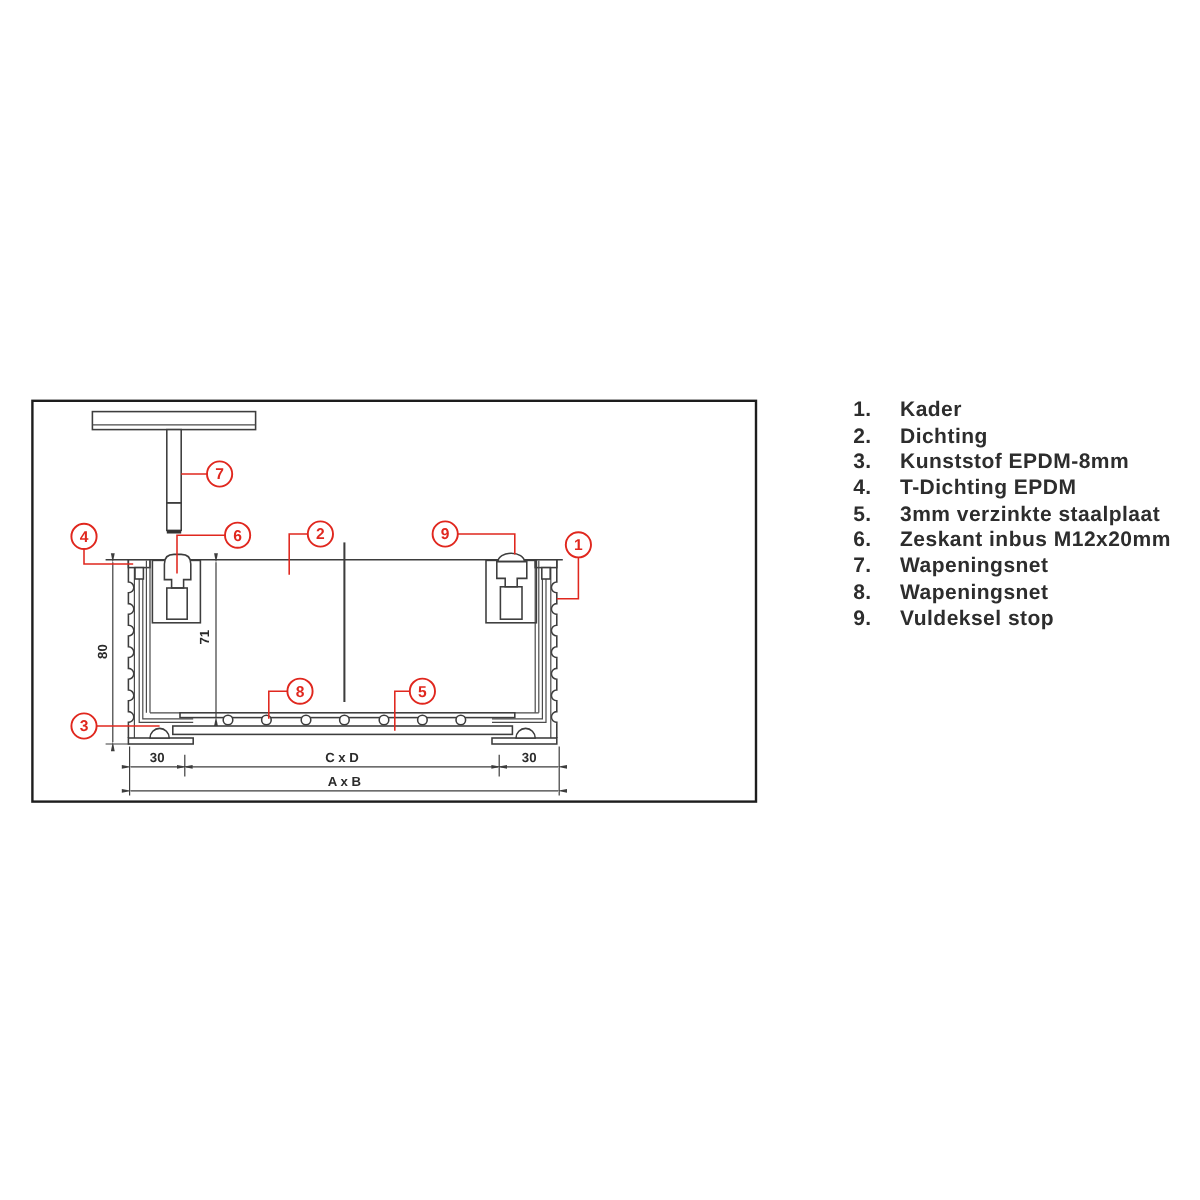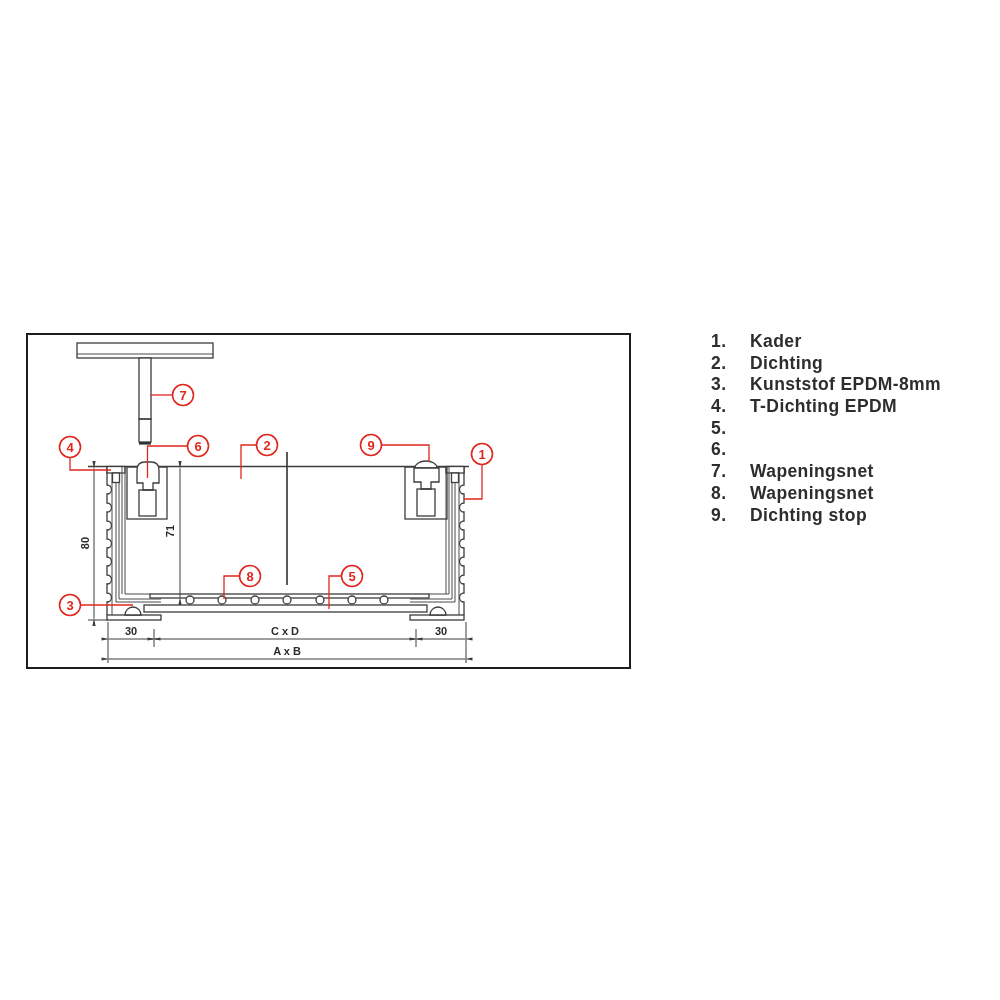--- a/index.html
+++ b/index.html
@@ -194,33 +194,35 @@
       <span class="legend-label">Kunststof EPDM-8mm</span>
     </div>
 
     <div class="legend-row">
       <span class="legend-num">4.</span>
       <span class="legend-label">T-Dichting EPDM</span>
     </div>
 
     <div class="legend-row">
       <span class="legend-num">5.</span>
+      <span class="legend-label">3mm verzinkte staalplaat</span>
     </div>
 
     <div class="legend-row">
       <span class="legend-num">6.</span>
+      <span class="legend-label">Zeskant inbus M12x20mm</span>
     </div>
 
     <div class="legend-row">
       <span class="legend-num">7.</span>
       <span class="legend-label">Wapeningsnet</span>
     </div>
 
     <div class="legend-row">
       <span class="legend-num">8.</span>
       <span class="legend-label">Wapeningsnet</span>
     </div>
 
     <div class="legend-row">
       <span class="legend-num">9.</span>
-      <span class="legend-label">Dichting stop</span>
+      <span class="legend-label">Vuldeksel stop</span>
     </div>
   </div>
 
 </body></html>

